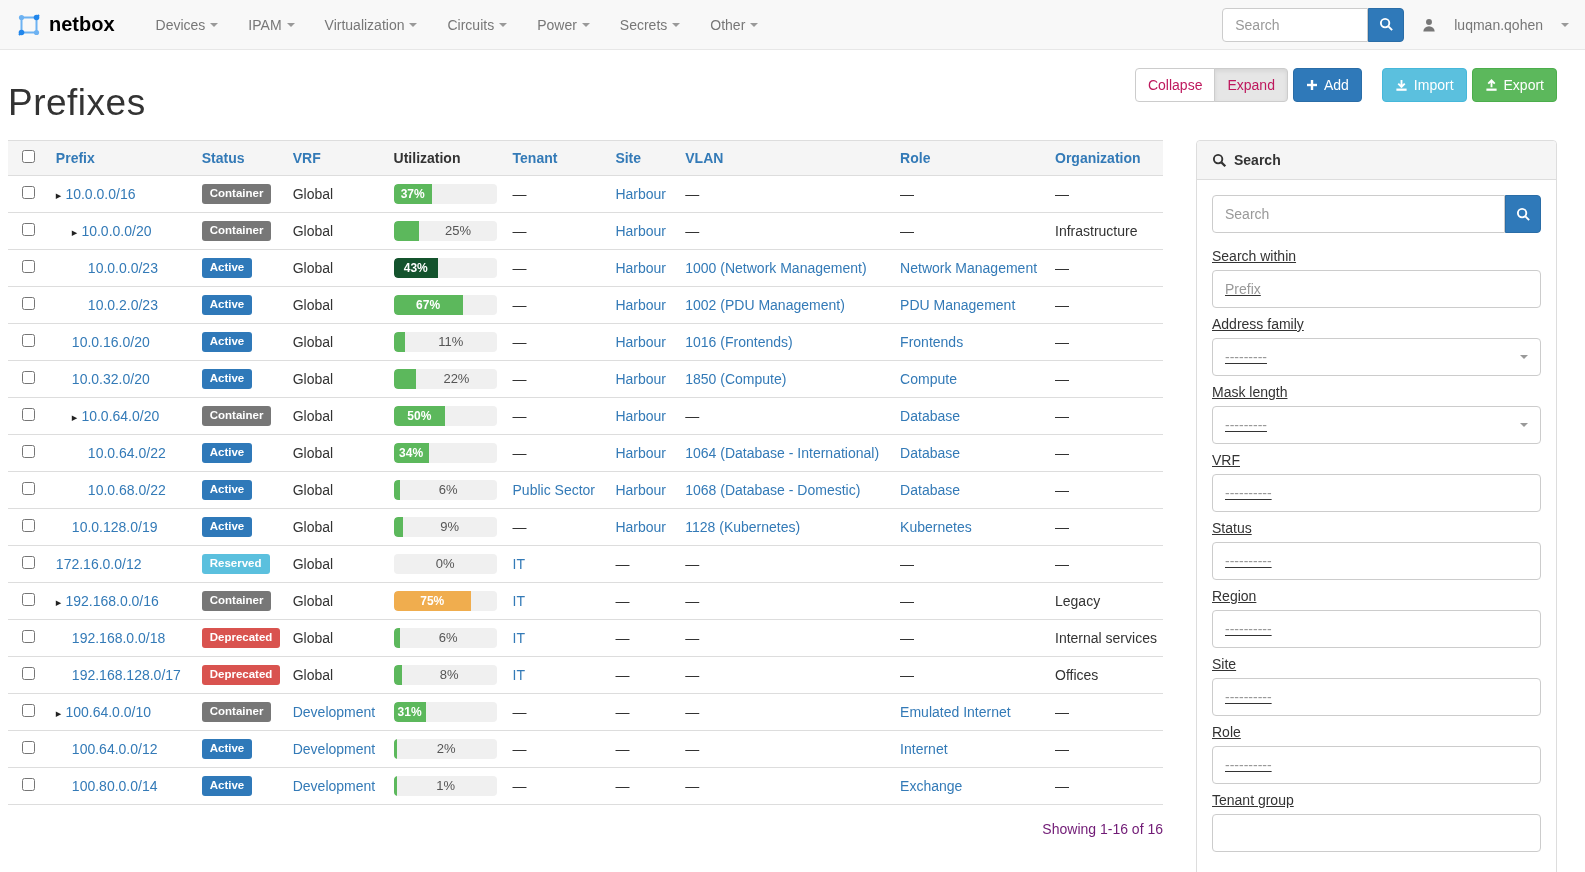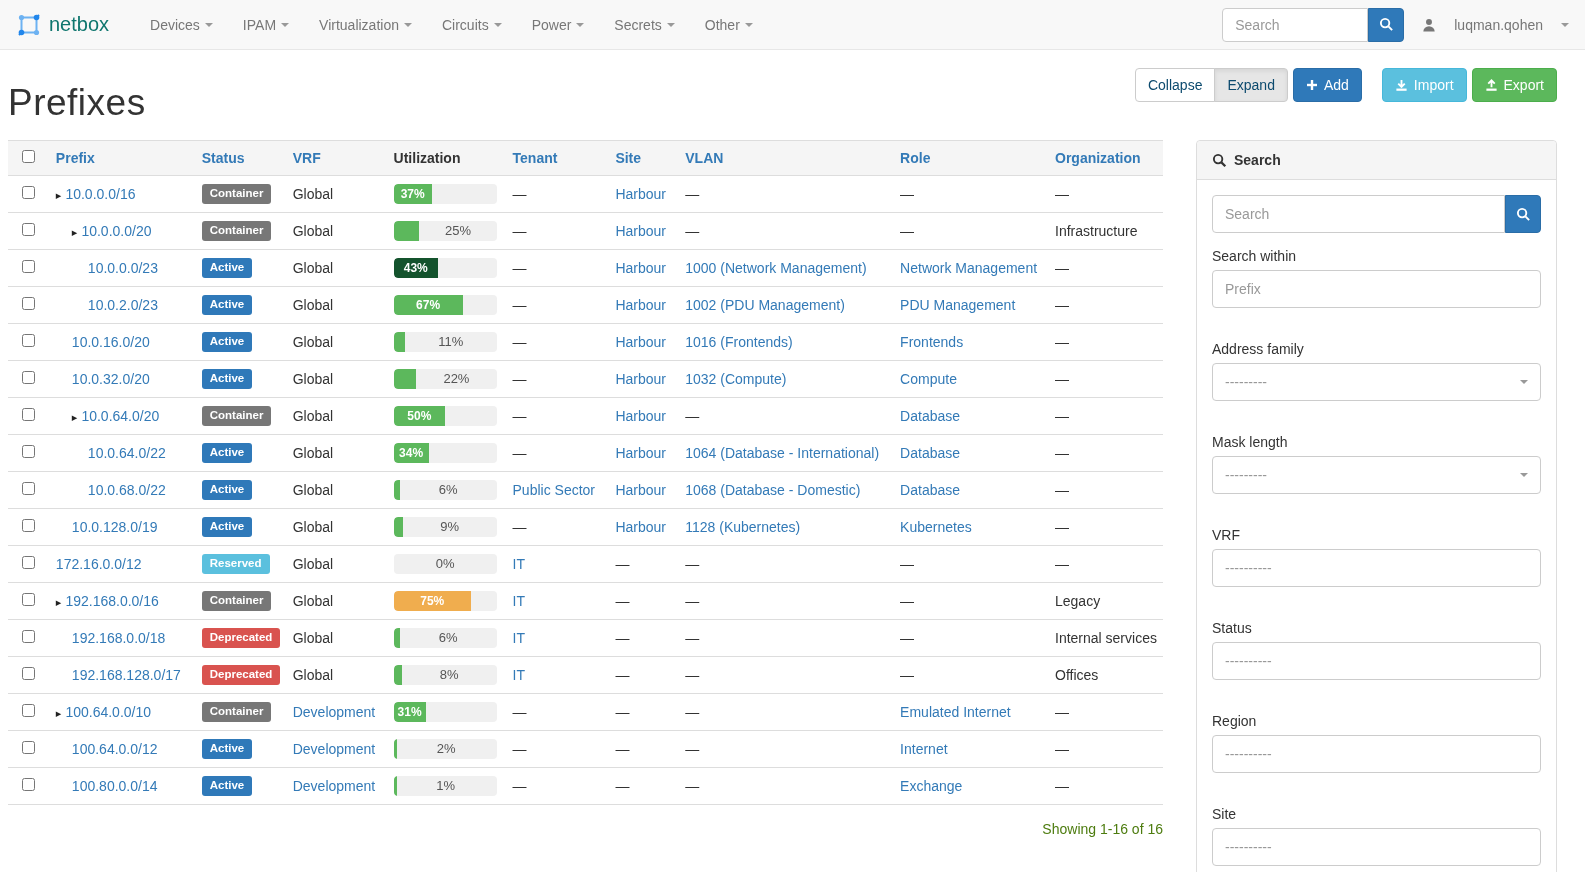--- a/index.html
+++ b/index.html
@@ -4,42 +4,42 @@
 <style>
   * { margin:0; padding:0; box-sizing:border-box; }
   html,body { width:1585px; height:872px; overflow:hidden; background:#fff;
     font-family:"Liberation Sans","DejaVu Sans",sans-serif; font-size:14px; color:#333; }
   a.link { color:#337ab7; text-decoration:none; cursor:pointer; }
 
   
   .navbar { height:50px; background:#f8f8f8; border-bottom:1px solid #e7e7e7;
     display:flex; align-items:center; padding:0 16px; }
   .brand { display:flex; align-items:center; gap:7px; margin-right:26px; }
-  .brand-text { font-size:20px; font-weight:normal; color:#0f766e; }
+  .brand-text { font-size:20px; font-weight:bold; color:#000000; }
   .nav-menus { display:flex; align-items:center; height:100%; }
   .nav-item { color:#777; padding:0 15px; height:100%; display:flex; align-items:center; gap:5px; cursor:pointer; }
   .caret-down { display:inline-block; width:0; height:0; border-left:4px solid transparent;
     border-right:4px solid transparent; border-top:4px solid #999; }
   .nav-right { margin-left:auto; display:flex; align-items:center; gap:18px; }
   .nav-search { display:flex; }
   .nav-search input { width:146px; height:34px; border:1px solid #ccc; border-radius:4px 0 0 4px;
     padding:6px 12px; font-size:14px; color:#555; outline:none; }
   .nav-search input::placeholder { color:#999; }
   .btn-search { width:36px; height:34px; background:#2f79b9; border:1px solid #2a6da7;
     border-radius:0 4px 4px 0; display:flex; align-items:center; justify-content:center; cursor:pointer; }
   .user-menu { display:flex; align-items:center; gap:18px; color:#777; cursor:pointer; }
 
   
   .page-wrap { padding:0 28px 0 8px; }
   .page-header { display:flex; align-items:flex-start; padding-top:18px; height:90px; }
   .page-title { font-size:37px; font-weight:500; color:#333; margin-top:14px; letter-spacing:.5px; }
   .header-actions { margin-left:auto; display:flex; gap:5px; }
   .btn { height:34px; padding:6px 12px; font-size:14px; border-radius:4px; border:1px solid transparent;
     display:inline-flex; align-items:center; gap:6px; cursor:pointer; font-family:inherit; }
-  .btn-default { background:#fff; border-color:#ccc; color:#0c4a6e;text-align:right; }
+  .btn-default { background:#fff; border-color:#ccc; color:#be185d;text-align:right; }
   .btn-default.active { background:#e6e6e6; box-shadow:inset 0 2px 4px rgba(0,0,0,.08); }
   .btn-group { display:flex; }
   .btn-group .btn:first-child { border-radius:4px 0 0 4px; }
   .btn-group .btn:last-child { border-radius:0 4px 4px 0; margin-left:-1px; }
   .btn-primary { background:#2f79b9; border-color:#2a6da7; color:#fff; }
   .btn-info { background:#5bc0de; border-color:#46b8da; color:#fff;margin-left:15px; }
   .btn-success { background:#5cb85c; border-color:#4cae4c; color:#fff; }
   .btn-warning { background:#f0ad4e; border-color:#eea236; color:#fff; }
   .btn-danger { background:#d9534f; border-color:#d43f3a; color:#fff; }
 
@@ -71,33 +71,33 @@
   .util-bar { position:relative; width:103px; height:20px; background:#f0f0f0; border-radius:4px; overflow:hidden; }
   .util-fill { height:100%; border-radius:4px 0 0 4px; text-align:center; color:#fff;
     font-weight:bold; font-size:12px; line-height:20px; }
   .util-out { position:absolute; top:0; right:0; height:20px; line-height:20px;
     text-align:center; color:#555; font-size:13px; }
   .dash { color:#333; }
 
   
   .table-footer { display:flex; align-items:center; margin-top:16px; }
   .footer-btns { display:flex; gap:8px; }
-  .showing { margin-left:auto; color:#4d7c0f; }
+  .showing { margin-left:auto; color:#701a75; }
 
   
   .panel { border:1px solid #ddd; border-radius:4px; background:#fff; }
   .panel-heading { background:#f5f5f5; border-bottom:1px solid #ddd; border-radius:4px 4px 0 0;
     padding:11px 15px; font-weight:bold; color:#333; display:flex; align-items:center; gap:7px; }
   .panel-body { padding:15px; }
   .side-search { display:flex; margin-bottom:15px; }
   .side-search input { flex:1; height:38px; border:1px solid #ccc; border-radius:4px 0 0 4px;
     padding:6px 12px; font-size:14px; outline:none; }
   .side-search input::placeholder { color:#999; }
   .side-search .btn-search { height:38px; border-radius:0 4px 4px 0; }
-  .form-group { margin-bottom:33px; }
+  .form-group { margin-bottom:8px;text-decoration:underline; }
   .form-group label { display:block; font-weight:normal; color:#333; margin-bottom:6px; }
   .form-control { position:relative; width:100%; height:38px; border:1px solid #ccc; border-radius:4px;
     padding:8px 12px; color:#999; background:#fff; display:flex; align-items:center; cursor:pointer; }
   .form-control input { border:none; outline:none; width:100%; font-size:14px; font-family:inherit; }
   .form-control input::placeholder { color:#999; }
   .select-caret { position:absolute; right:12px; top:16px; }
   .icon-svg { display:inline-block; vertical-align:middle; }
 </style>
 </head>
 <body>
@@ -325,21 +325,21 @@
     <td class="col-status"><span class="badge" style="background: rgb(47, 121, 185);">Active</span></td>
     <td class="col-vrf"><span class="dash">Global</span></td>
     <td class="col-util">
       <div class="util-bar">
         <div class="util-fill" style="width: 22%; background: rgb(92, 184, 92);"></div>
         <span class="util-out" style="width: 78%;">22%</span>
       </div>
     </td>
     <td class="col-tenant"><span class="dash">—</span></td>
     <td class="col-site"><a class="link">Harbour</a></td>
-    <td class="col-vlan"><a class="link">1032 (Compute)</a></td>
+    <td class="col-vlan"><a class="link">1850 (Compute)</a></td>
     <td class="col-role"><a class="link">Compute</a></td>
     <td class="col-desc"><span class="dash">—</span></td>
   </tr>
 
   <tr>
     <td class="col-check"><input type="checkbox" style=""></td>
     <td class="col-prefix">
       <span class="indent" style="width: 16px;"></span><span class="row-caret">▸</span><a class="link">10.0.64.0/20</a>
     </td>
     <td class="col-status"><span class="badge" style="background: rgb(119, 119, 119);">Container</span></td>

